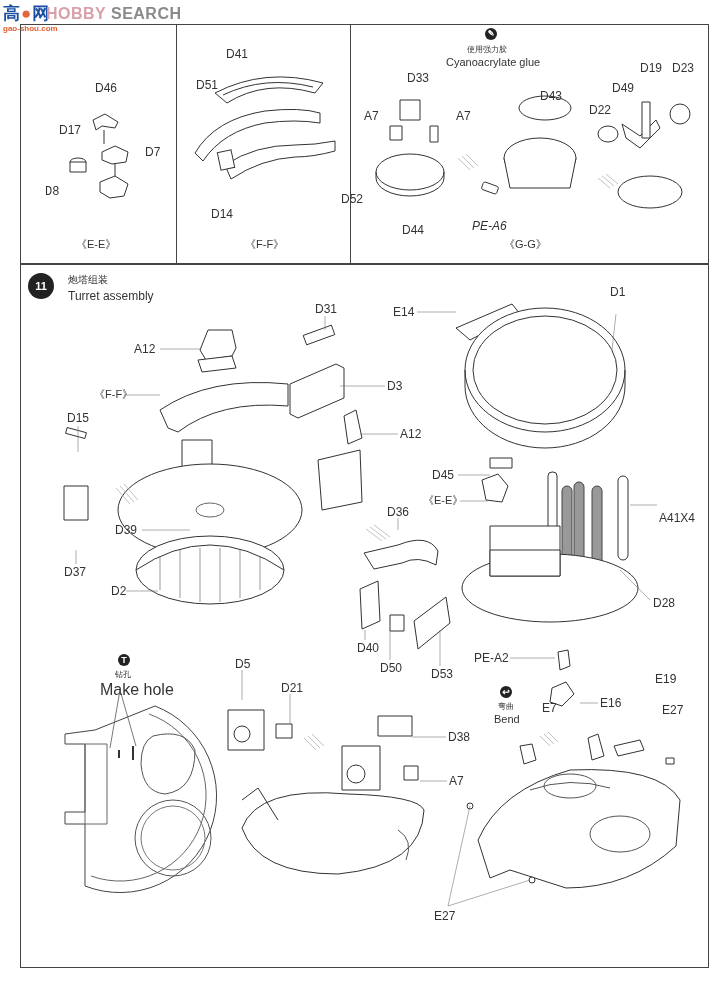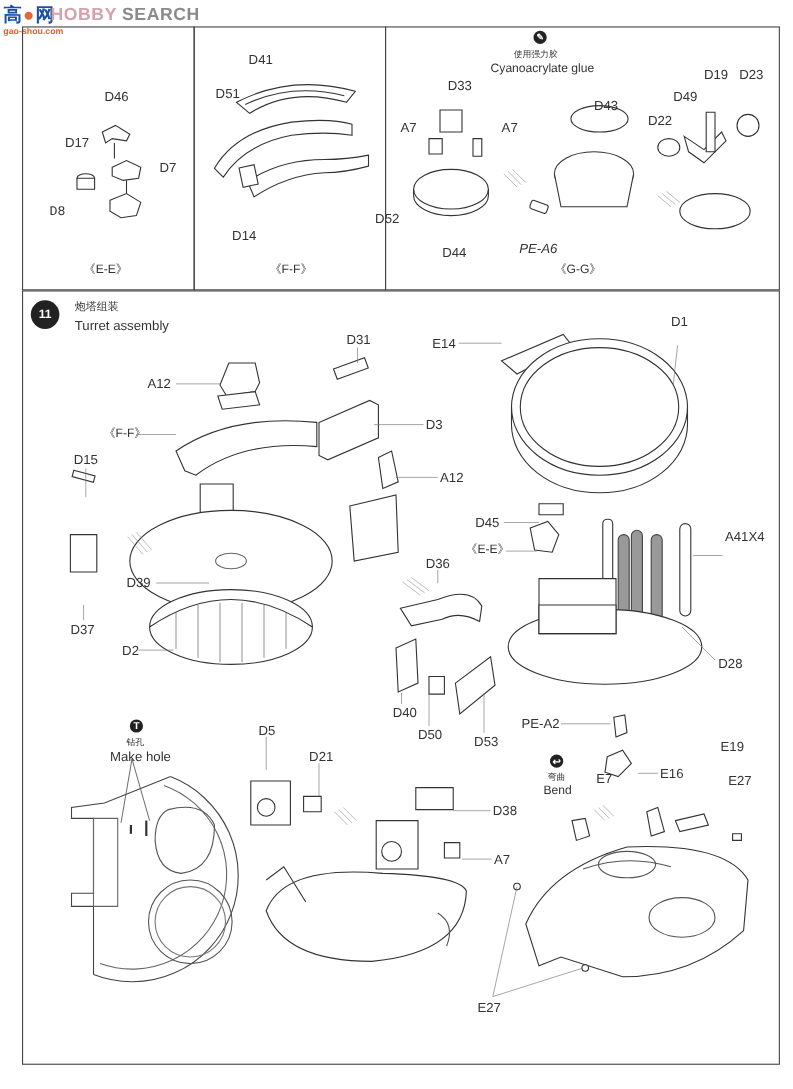--- a/index.html
+++ b/index.html
@@ -177,21 +177,21 @@
   <path d="M56 96 L88 72 L92 98 L60 124 Z" fill="#fff" stroke="#333"></path>
   <g stroke="#999" stroke-width="0.6">
       <line x1="8" y1="4" x2="24" y2="16"></line>
       <line x1="12" y1="2" x2="28" y2="14"></line>
       <line x1="16" y1="0" x2="32" y2="12"></line>
     </g>
 </svg>
 
 <div class="badge" style="left:118px;top:654px;width:12px;height:12px;font-size:9px;line-height:12px;">T</div>
 <div class="lbl" style="left:115px;top:671px;font-size:8px;">钻孔</div>
-<div class="lbl" style="left:100px;top:682px;font-size:12px;">Make hole</div>
+<div class="lbl" style="left:100px;top:682px;font-size:16px;">Make hole</div>
 <svg class="part" style="left:45px;top:700px;" width="180" height="200">
   <path d="M110 6 A92 92 0 1 1 40 186" fill="none" stroke="#444"></path>
   <path d="M104 14 A82 82 0 1 1 46 176" fill="none" stroke="#666"></path>
   <path d="M40 186 L40 124 L20 124 L20 112 L40 112 L40 44 L20 44 L20 34 L50 30 L110 6" fill="none" stroke="#444"></path>
   <rect x="40" y="44" width="22" height="80" fill="none" stroke="#666"></rect>
   <path d="M108 36 Q140 28 150 50 Q150 90 120 94 Q98 92 96 64 Q96 42 108 36 Z" fill="none" stroke="#555"></path>
   <circle cx="128" cy="138" r="38" fill="none" stroke="#555"></circle>
   <circle cx="128" cy="138" r="32" fill="none" stroke="#777"></circle>
   <line x1="74" y1="50" x2="74" y2="58" stroke="#333" stroke-width="2"></line>
   <line x1="88" y1="46" x2="88" y2="60" stroke="#333" stroke-width="2"></line>
@@ -248,21 +248,21 @@
 <div class="lbl" style="left:64px;top:566px;">D37</div>
 <div class="lbl" style="left:115px;top:524px;">D39</div>
 <div class="lbl" style="left:111px;top:585px;">D2</div>
 <div class="lbl" style="left:315px;top:303px;">D31</div>
 <div class="lbl" style="left:387px;top:380px;">D3</div>
 <div class="lbl" style="left:400px;top:428px;">A12</div>
 <div class="lbl" style="left:393px;top:306px;">E14</div>
 <div class="lbl" style="left:610px;top:286px;">D1</div>
 <div class="lbl" style="left:432px;top:469px;">D45</div>
 <div class="lbl" style="left:423px;top:495px;font-size:11px;">《E-E》</div>
-<div class="lbl" style="left:659px;top:482px;">A41X4</div>
+<div class="lbl" style="left:659px;top:512px;">A41X4</div>
 <div class="lbl" style="left:653px;top:597px;">D28</div>
 <div class="lbl" style="left:387px;top:506px;">D36</div>
 <div class="lbl" style="left:357px;top:642px;">D40</div>
 <div class="lbl" style="left:380px;top:662px;">D50</div>
 <div class="lbl" style="left:431px;top:668px;">D53</div>
 <div class="lbl" style="left:235px;top:658px;">D5</div>
 <div class="lbl" style="left:281px;top:682px;">D21</div>
 <div class="lbl" style="left:448px;top:731px;">D38</div>
 <div class="lbl" style="left:449px;top:775px;">A7</div>
 <div class="lbl" style="left:474px;top:652px;">PE-A2</div>

